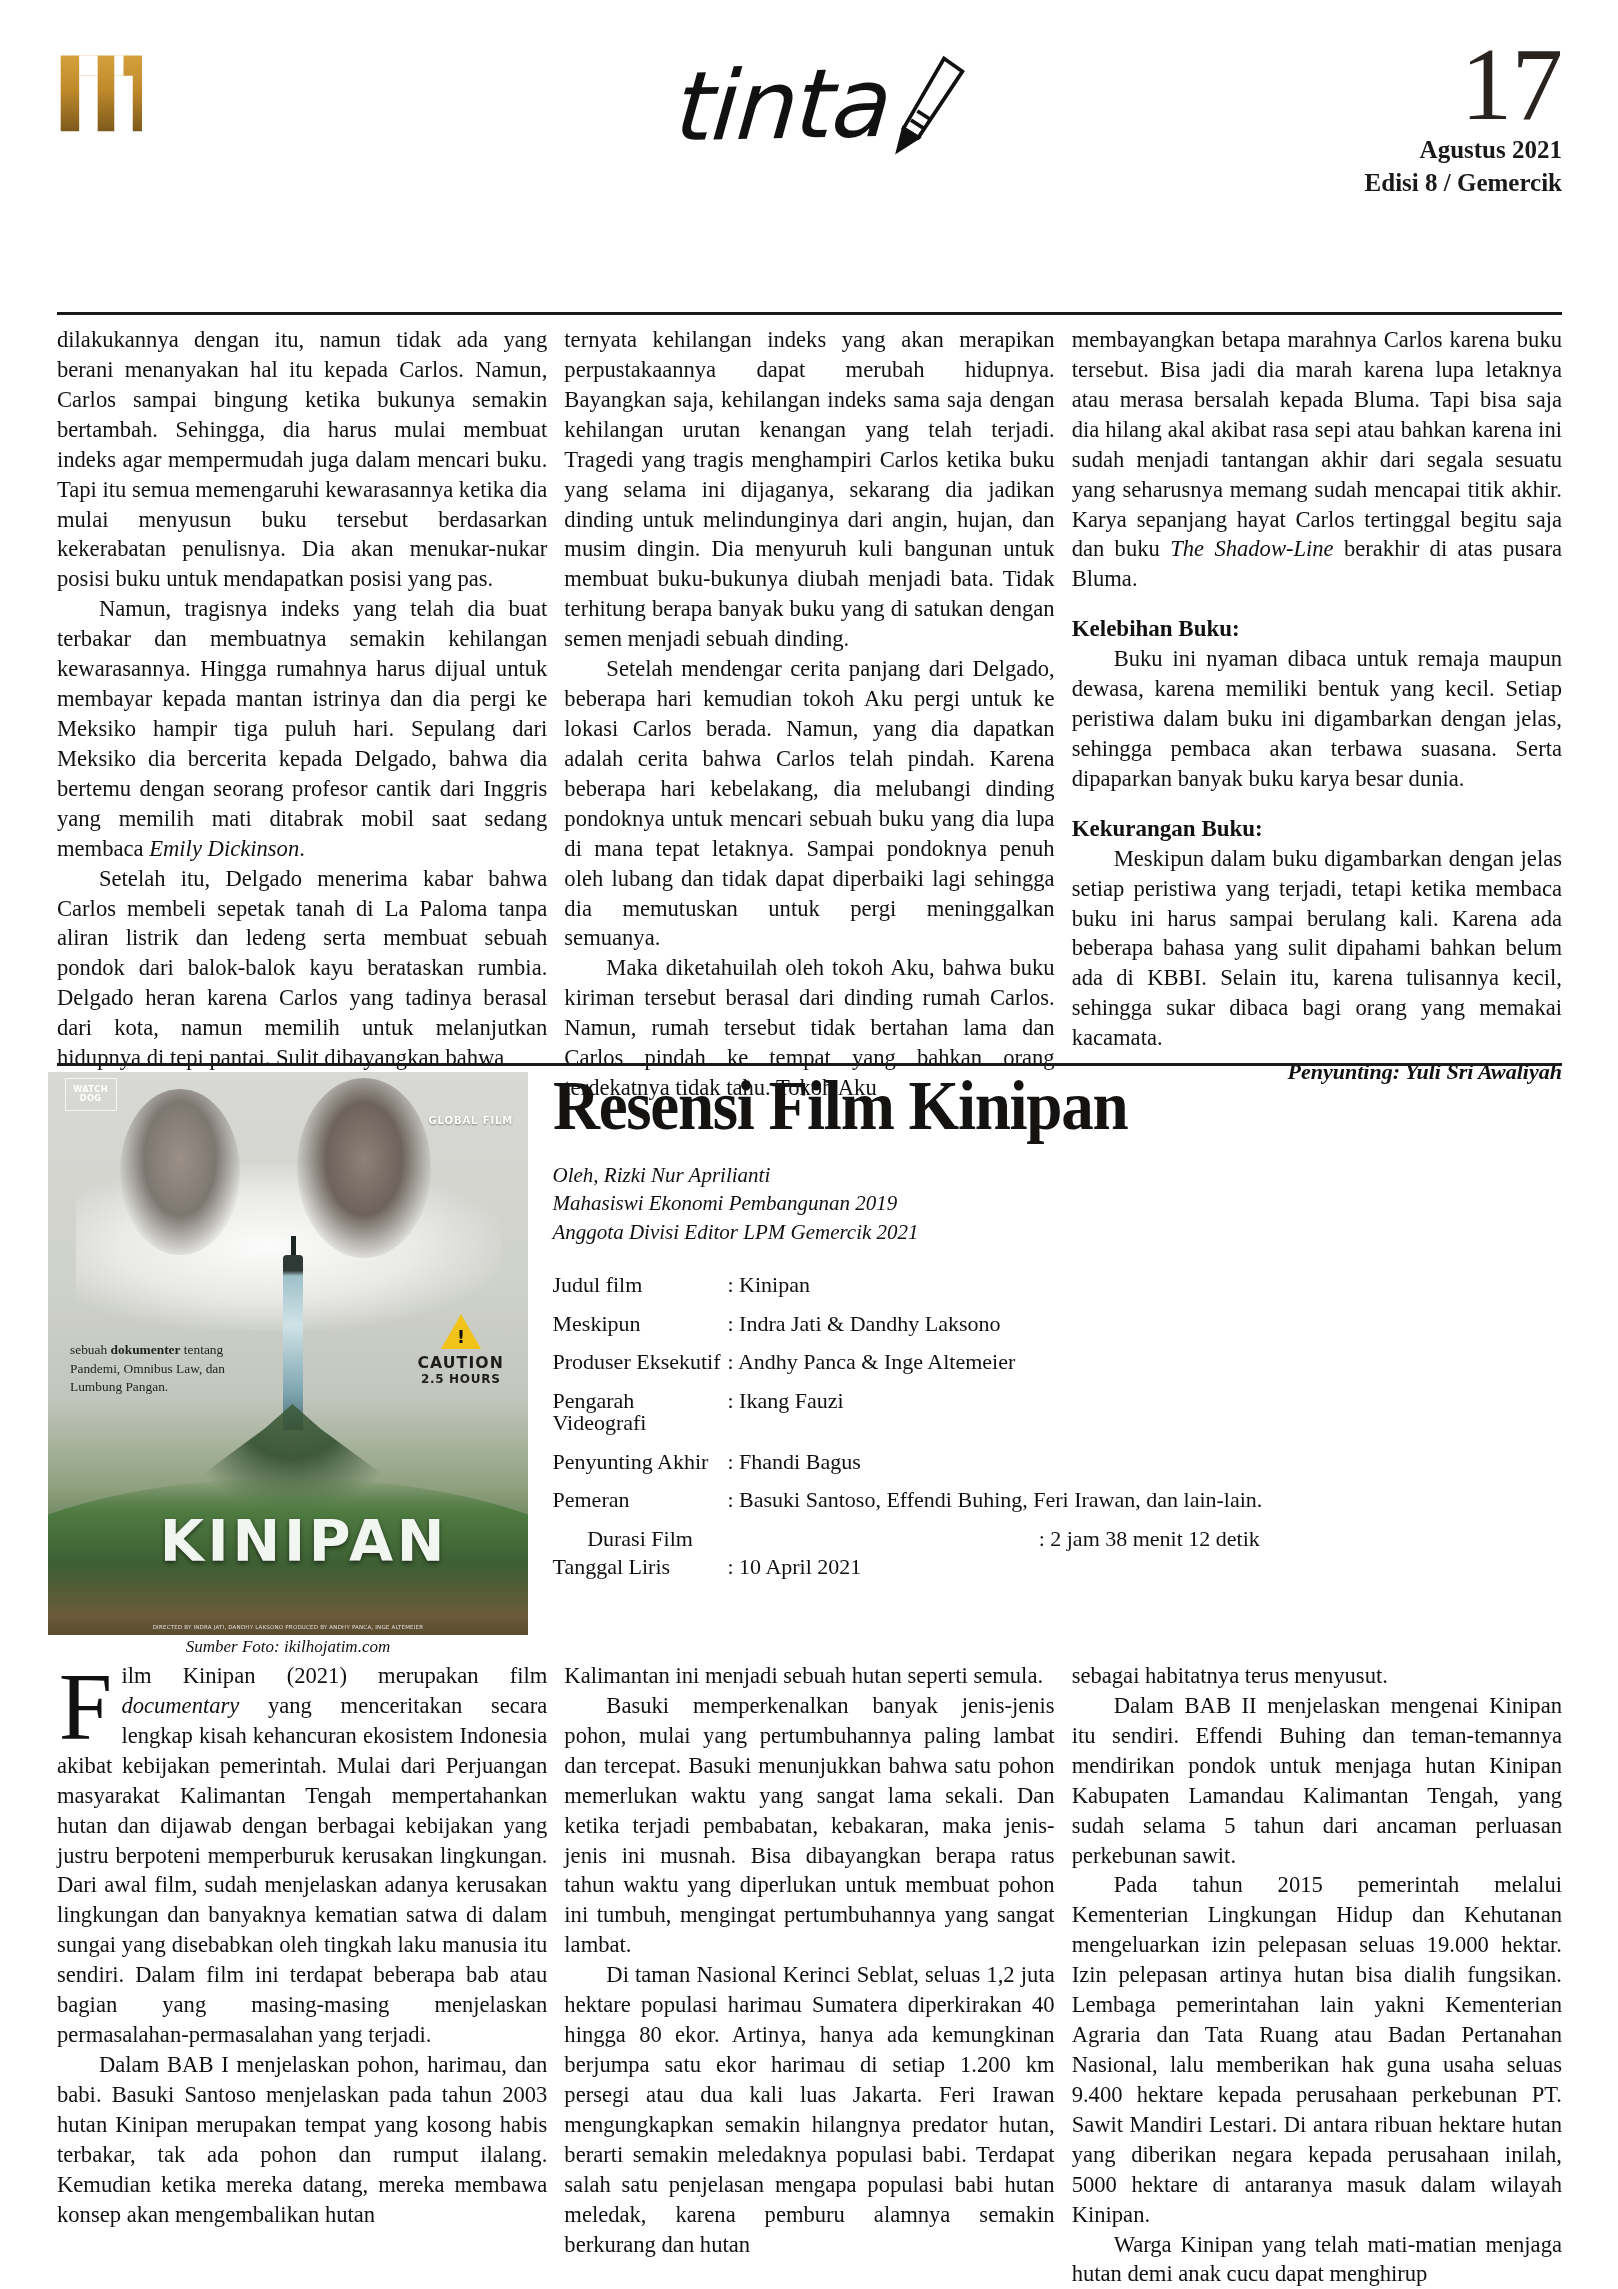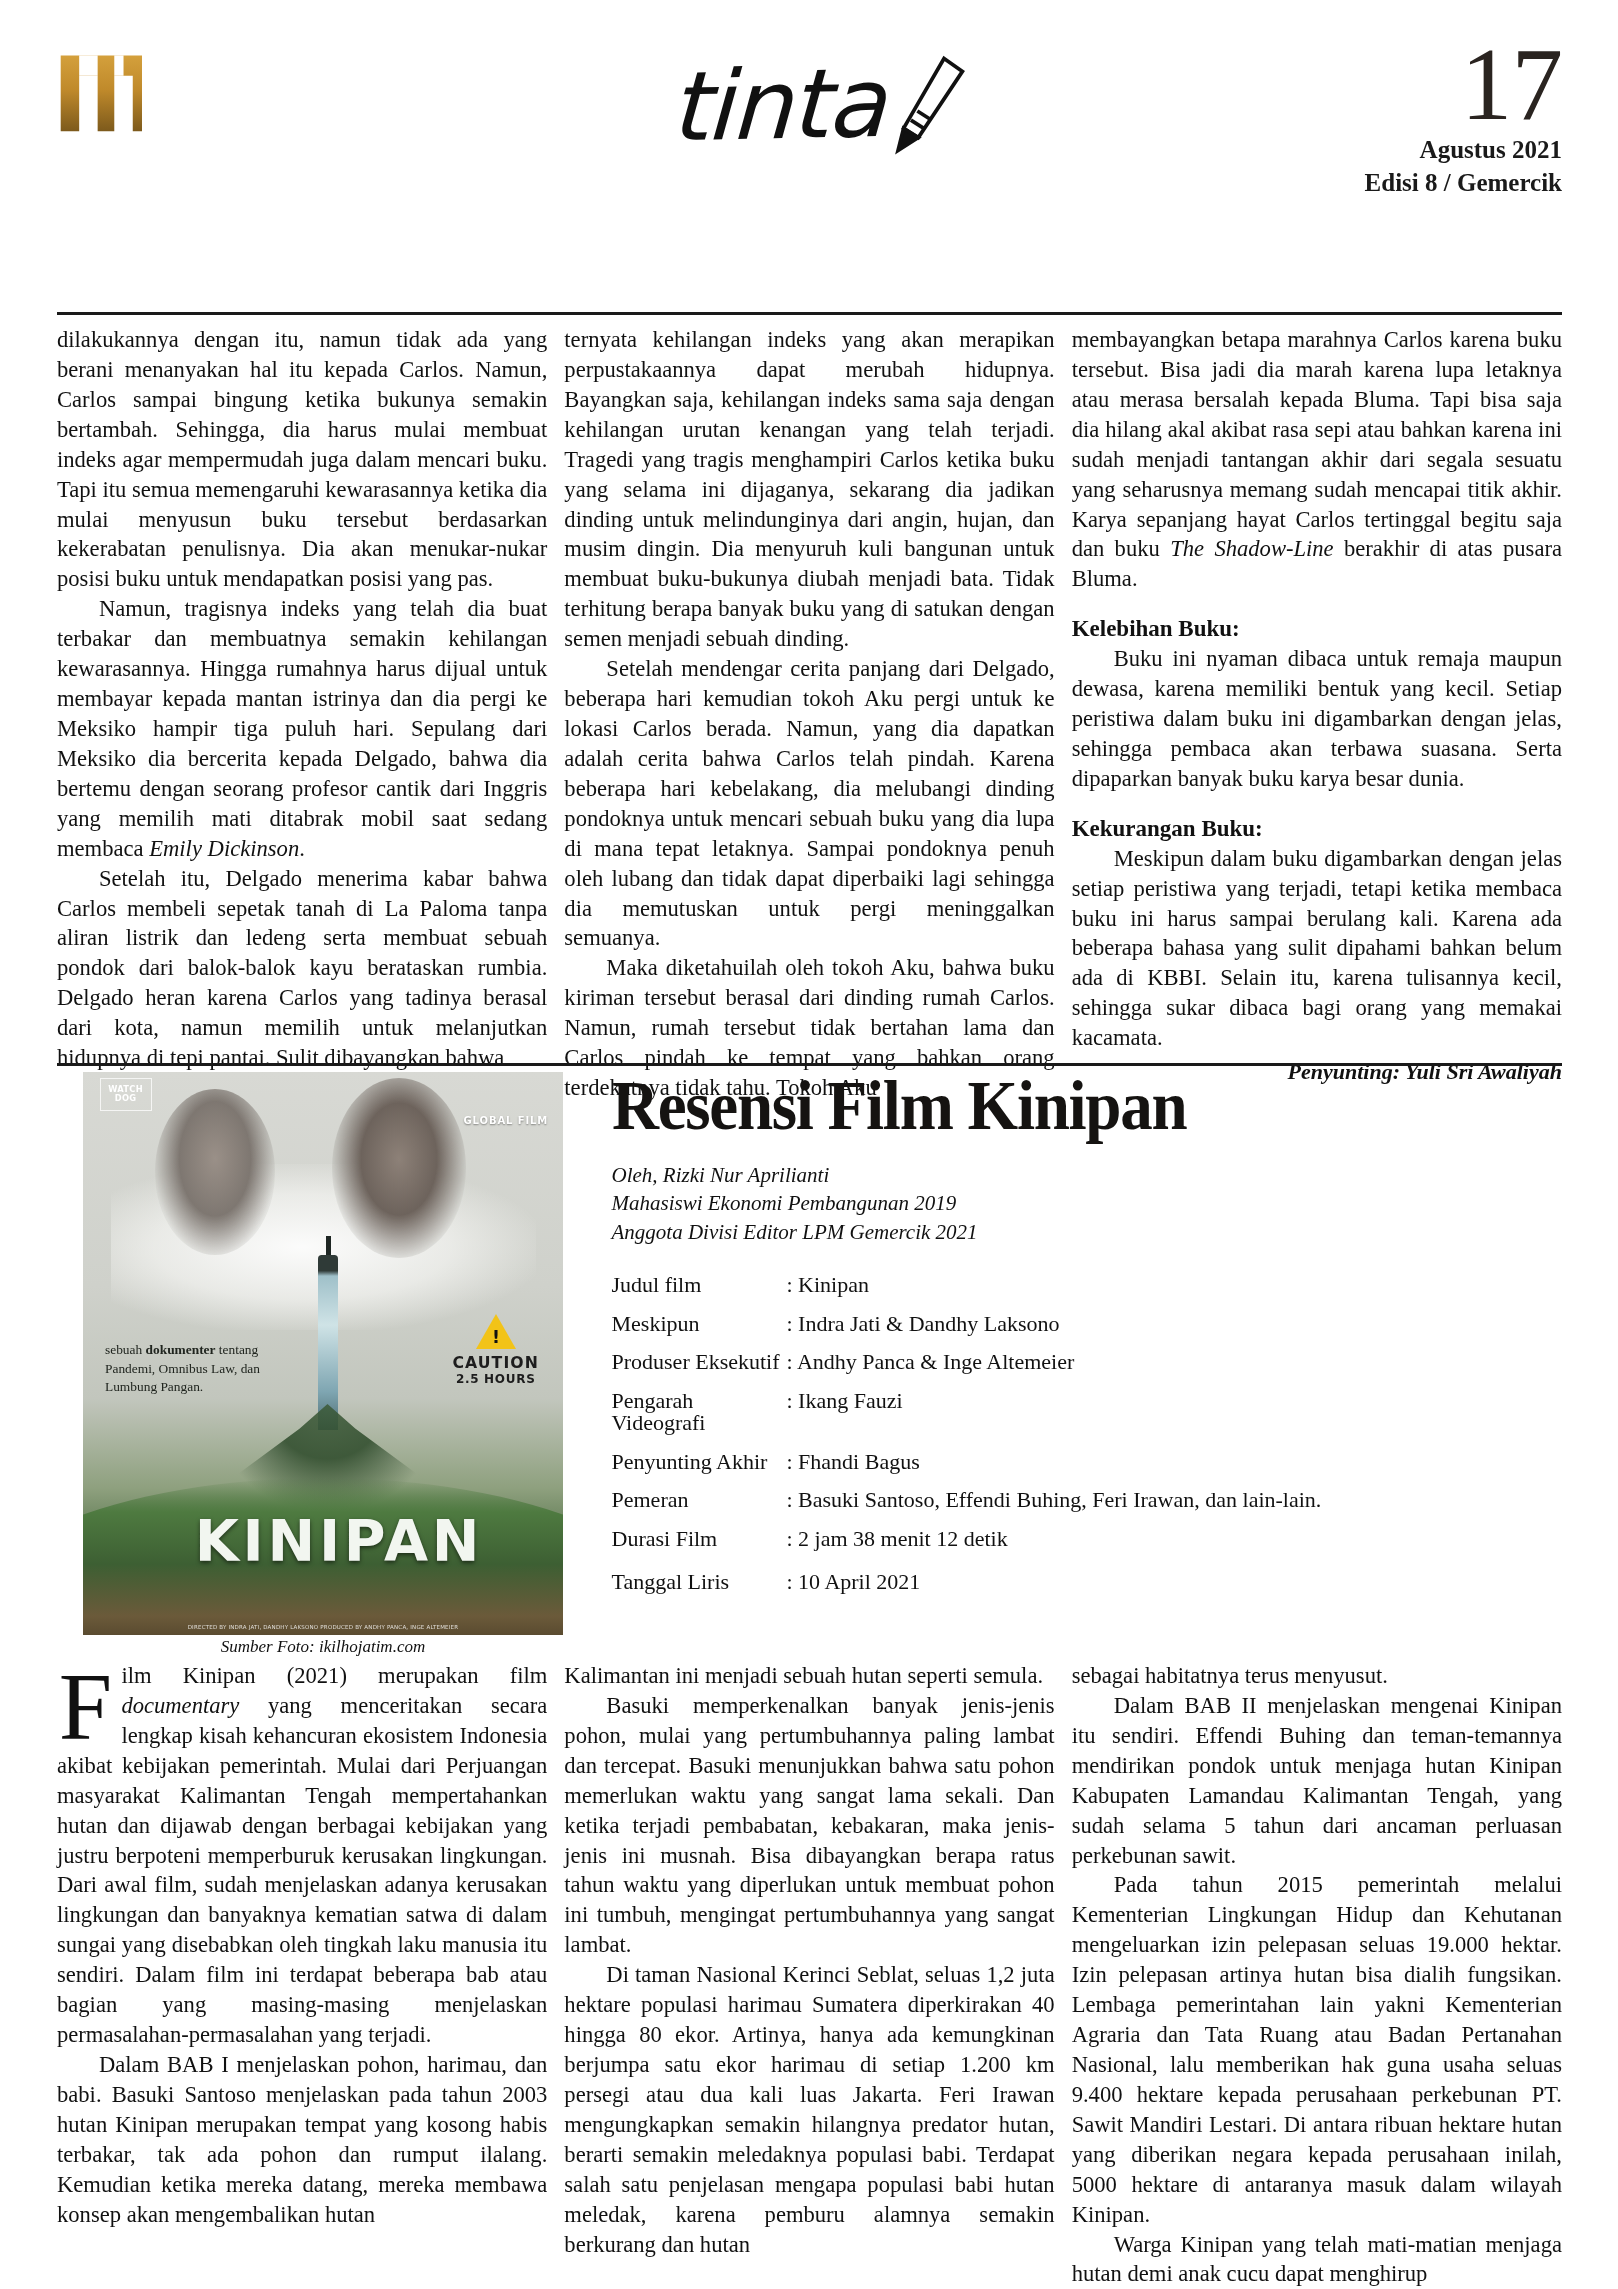--- a/index.html
+++ b/index.html
@@ -121,21 +121,21 @@
   .top-section .col{width:480px;}
 
   .rule-mid{
     position:absolute;
     left:57px;right:57px;top:1063px;
     border-top:3.7px solid #1a1a1a;
   }
 
   
   .feature{position:absolute;left:0;top:1072px;width:1619px;}
-  .feature-row{display:flex;padding:0 83px;box-sizing:border-box;gap:43px;}
+  .feature-row{display:flex;padding:0 48px;box-sizing:border-box;gap:19px;}
 
   .poster-wrap{width:480px;flex:0 0 480px;}
   .poster{
     position:relative;
     width:480px;height:563px;
     overflow:hidden;
     background:#cfd2cf;
   }
   .poster-bg{
     position:absolute;inset:0;
@@ -278,21 +278,21 @@
     font-style:italic;
     font-size:21px;
     line-height:1.36;
   }
   .film-table{
     margin-top:28px;
     font-size:22px;
     line-height:1.0;
   }
   .film-row{display:flex;margin-bottom:16.6px;}
-  .film-row.tight{margin-bottom:21px;}
+  .film-row.tight{margin-bottom:6px;text-align:center;}
   .film-key{width:175px;flex:0 0 175px;}
   .film-val{flex:1;}
 
   
   .dropcap-para{position:relative;}
   .dropcap{
     float:left;
     font-family:"Liberation Serif", serif;
     font-size:96px;
     line-height:0.78;

